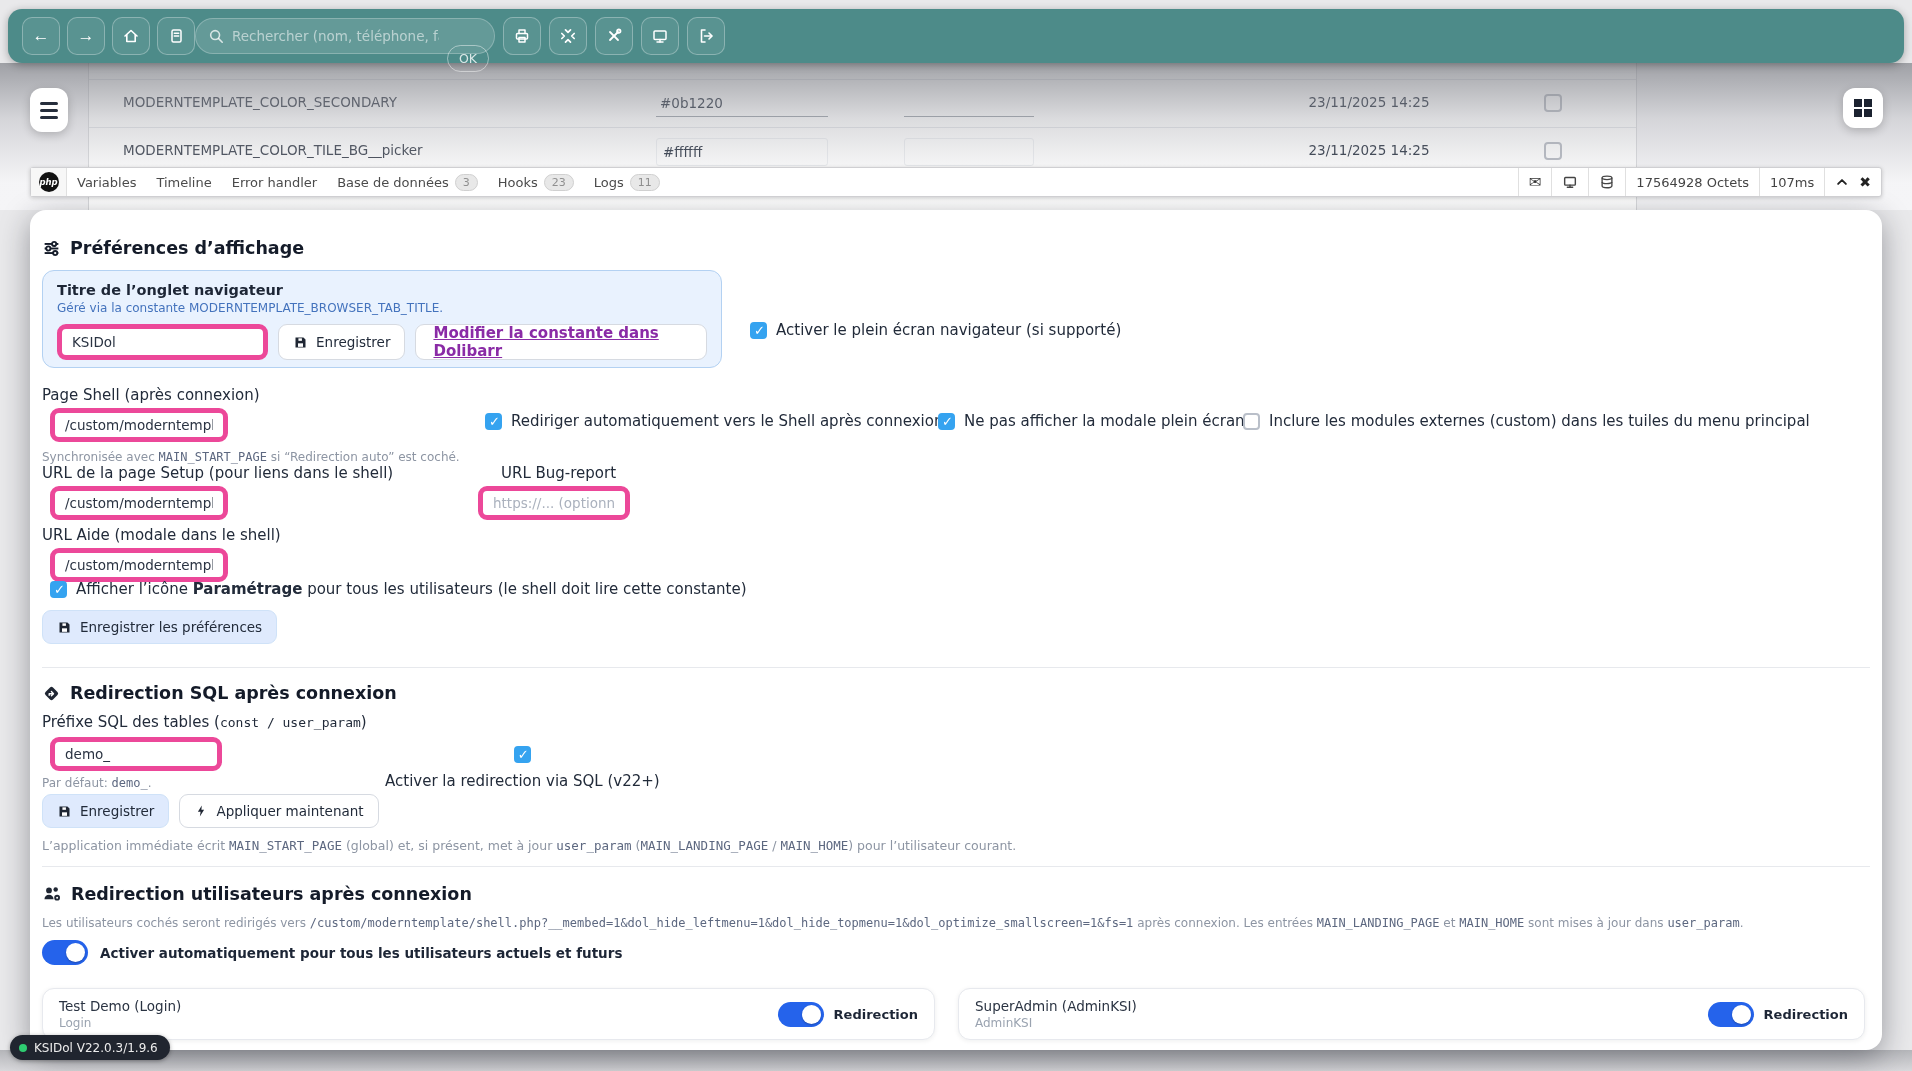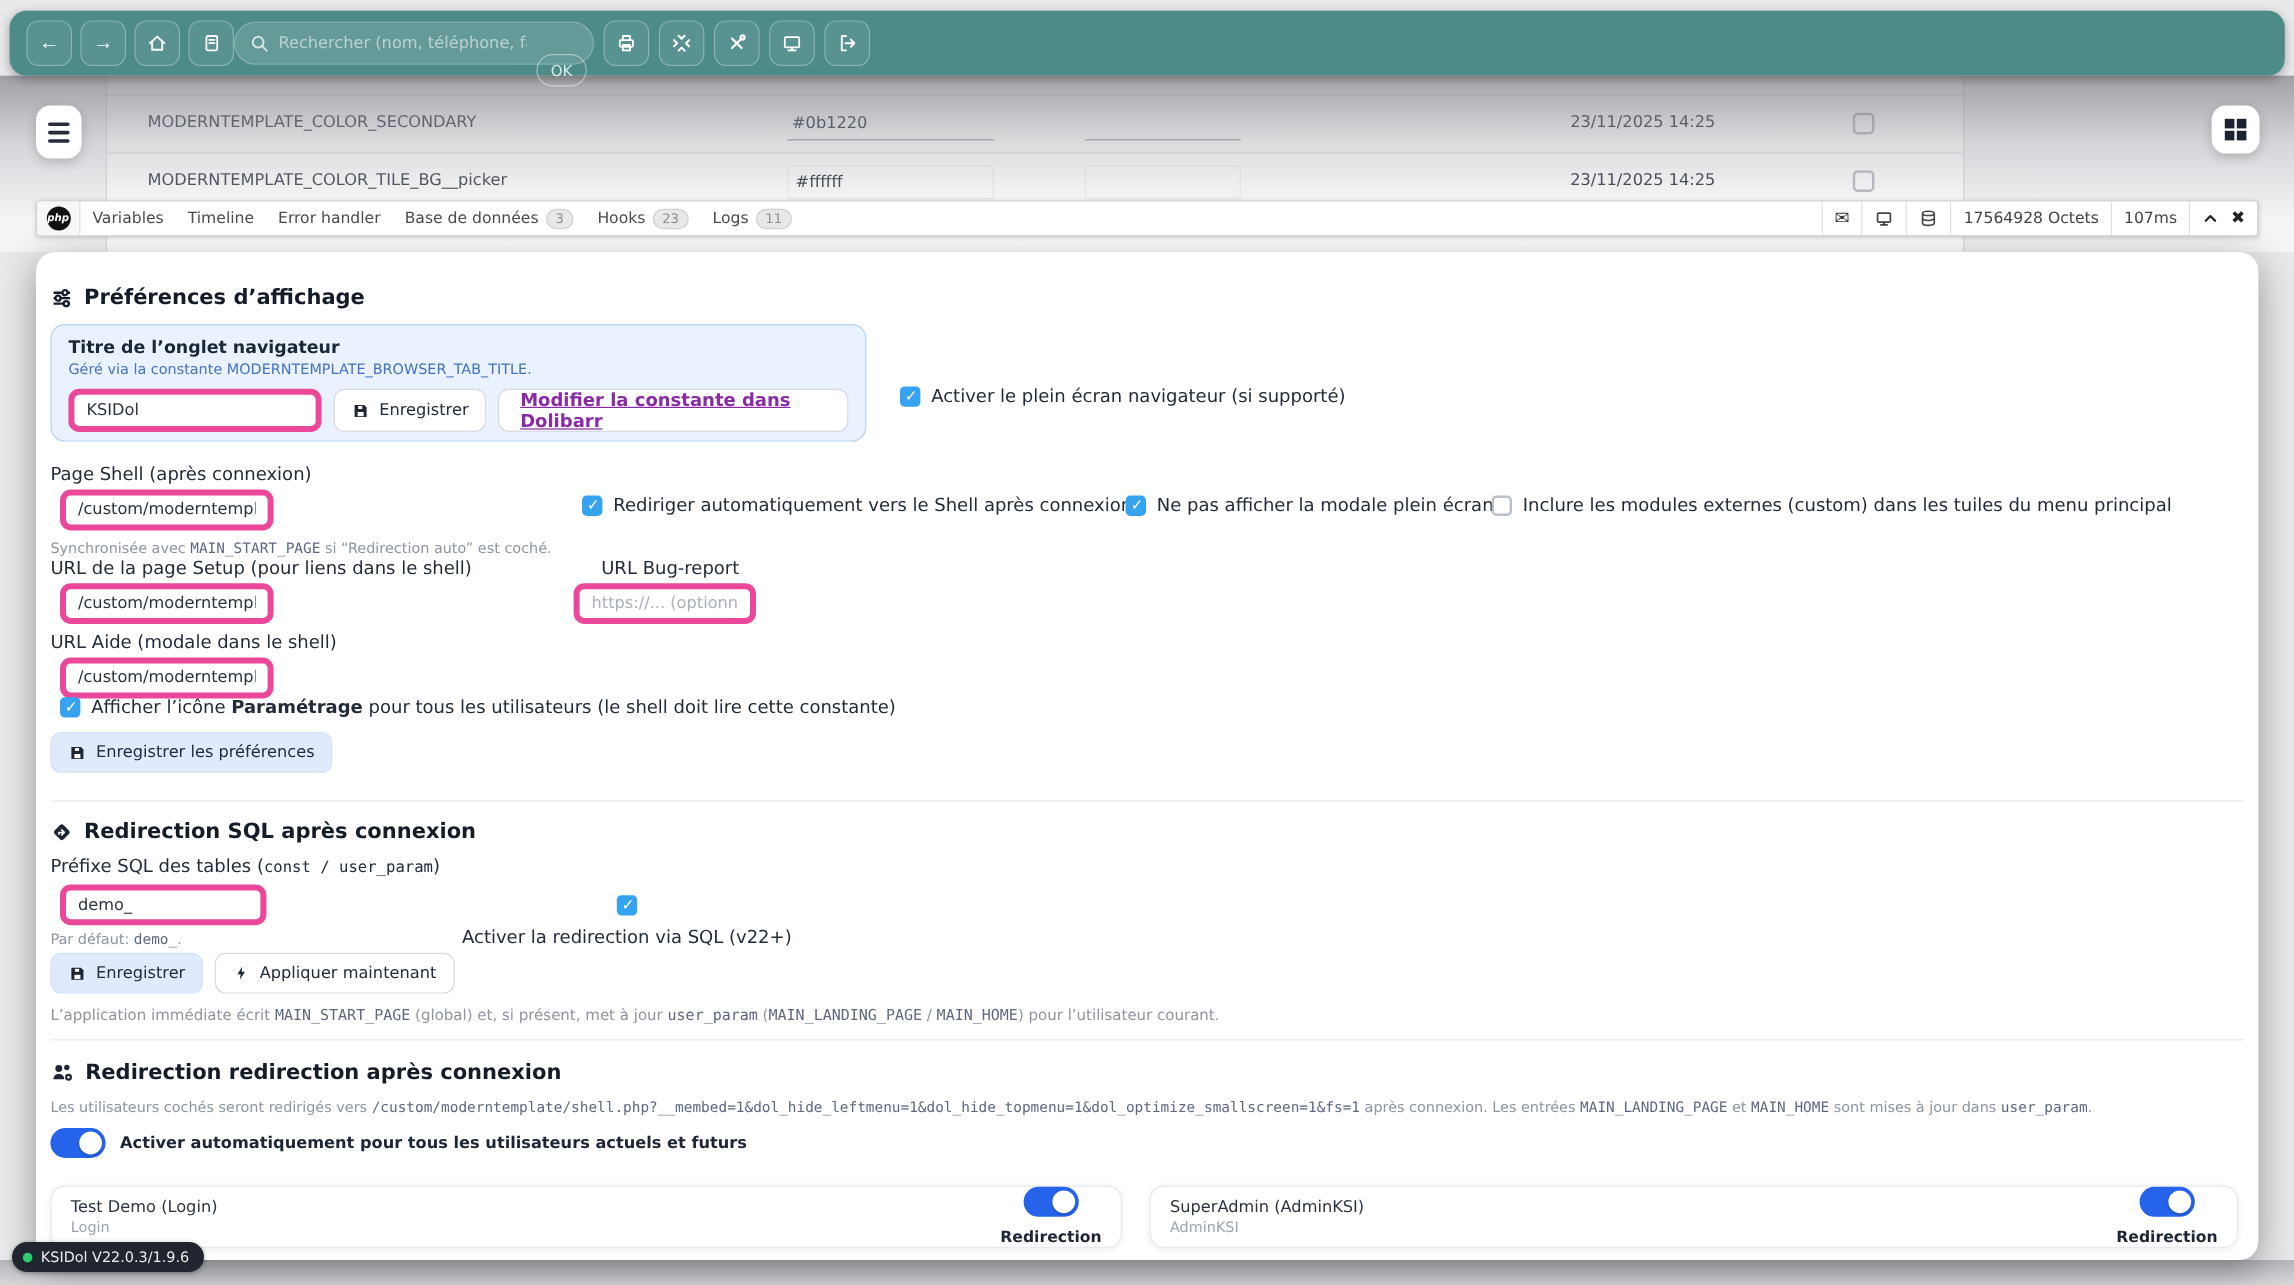--- a/index.html
+++ b/index.html
@@ -175,21 +175,21 @@
   .pos-master .mt-label { font-size:13.5px; font-weight:bold; color:#1d2636; }
   .ucard {
     top:778px; height:52px; background:#fff; border:1px solid #e7e9ee; border-radius:12px;
     box-shadow:0 1px 5px rgba(20,24,34,.07); display:flex; align-items:center;
     justify-content:space-between; padding:0 16px;
   }
   .ucard.c1 { left:12px; width:893px; }
   .ucard.c2 { left:928px; width:907px; }
   .u-name { font-size:13.5px; color:#2a3342; }
   .u-login { font-size:12px; color:#9aa3b0; margin-top:2px; }
-  .u-right { display:flex; align-items:center; gap:10px;flex-direction:column; }
+  .u-right { display:flex; align-items:center; gap:10px; }
   .u-right b { font-size:13px; color:#1d2636; }
 
   
   .bottom-band { position:absolute; left:0; top:1050px; width:1912px; height:21px;
     background:linear-gradient(#b5b6ba,#d8d8db); z-index:1; }
   .version-pill {
     position:absolute; left:10px; top:1035px; height:25px; background:#20252f; color:#ececec;
     border-radius:13px; display:flex; align-items:center; gap:7px; padding:0 12px 0 9px;
     font-size:12px; z-index:6; box-shadow:0 1px 4px rgba(0,0,0,.35);
   }
@@ -482,21 +482,21 @@
   <div class="abs divider pos-div2"></div>
 
   <div class="abs pos-h3 h-section">
     <svg width="20" height="20" viewBox="0 0 18 18">
         <circle cx="6.3" cy="5.8" r="2.6" fill="#1f2633"></circle>
         <path d="M2.2 13.8 a4.1 4.1 0 0 1 8.2 0 Z" fill="#1f2633"></path>
         <circle cx="12.3" cy="5" r="2" fill="#1f2633"></circle>
         <circle cx="13.6" cy="12.3" r="2.6" fill="#1f2633"></circle>
         <circle cx="13.6" cy="12.3" r="0.9" fill="#fff"></circle>
       </svg>
-    <span>Redirection redirection après connexion</span>
+    <span>Redirection utilisateurs après connexion</span>
   </div>
 
   <div class="abs pos-users-note note"><span>Les utilisateurs cochés seront redirigés vers </span><span class="mono">/custom/moderntemplate/shell.php?__membed=1&amp;dol_hide_leftmenu=1&amp;dol_hide_topmenu=1&amp;dol_optimize_smallscreen=1&amp;fs=1</span><span> après connexion. Les entrées </span><span class="mono">MAIN_LANDING_PAGE</span><span> et </span><span class="mono">MAIN_HOME</span><span> sont mises à jour dans </span><span class="mono">user_param</span><span>.</span></div>
 
   <div class="abs pos-master">
     <span class="switch"></span>
     <span class="mt-label">Activer automatiquement pour tous les utilisateurs actuels et futurs</span>
   </div>
 
   <div class="abs ucard c1">

